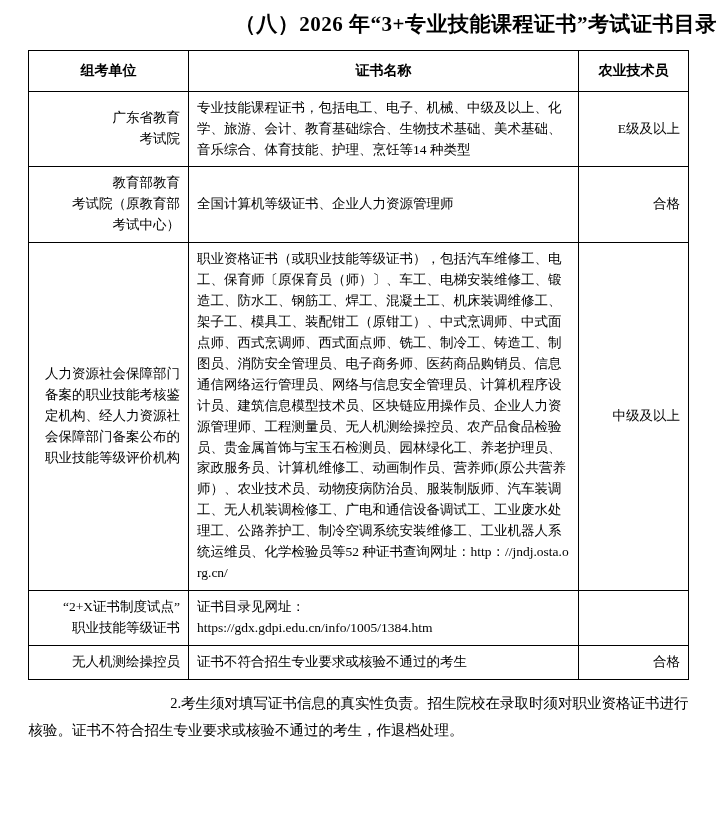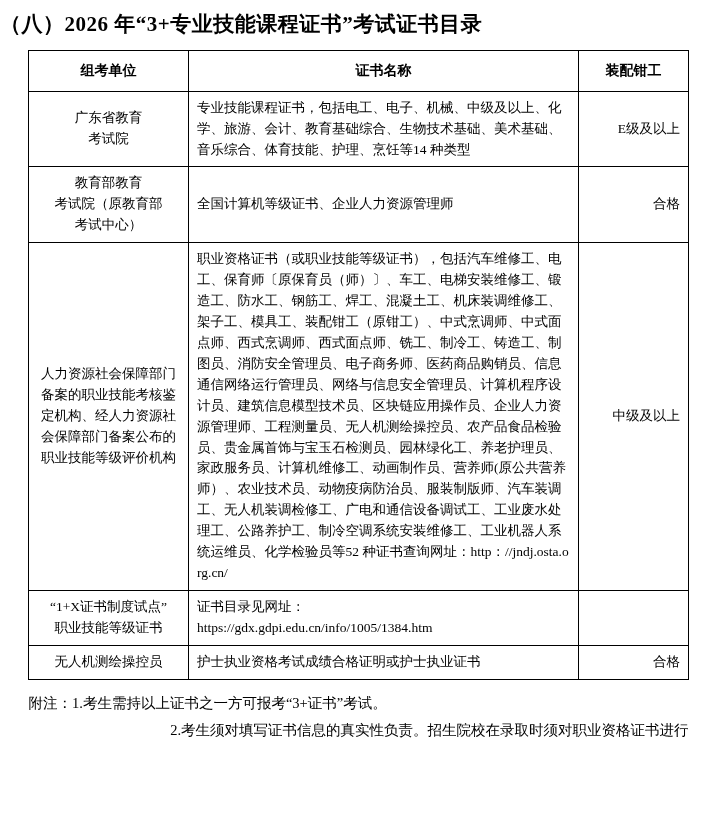--- a/index.html
+++ b/index.html
@@ -15,21 +15,21 @@
     overflow: hidden;
   }
   .page {
     width: 717px;
     height: 826px;
     position: relative;
     box-sizing: border-box;
     padding: 0;
   }
   .doc-title {
-    text-align: left;
+    text-align: right;
     font-size: 21px;
     font-weight: bold;
     letter-spacing: 0.5px;
     margin: 10px 0 12px 0;
     font-family: "Liberation Serif", "DejaVu Serif", serif;
   }
   table.cert-table {
     border-collapse: collapse;
     margin: 0 auto;
     width: 660px;
@@ -48,21 +48,21 @@
     text-align: center;
     font-weight: bold;
     padding: 9px 0;
     font-size: 14px;
   }
   .col-unit { width: 160px; }
   .col-name { width: 390px; }
   .col-level { width: 110px; }
 
   td.unit-cell {
-    text-align: center;
+    text-align: right;
     white-space: pre-line;
   }
   td.name-cell {
     text-align: left;
     white-space: pre-line;
     word-break: break-all;
   }
   td.level-cell {
     text-align: right;
   }
@@ -90,21 +90,21 @@
   <table class="cert-table">
     <colgroup>
       <col class="col-unit">
       <col class="col-name">
       <col class="col-level">
     </colgroup>
     <thead>
       <tr>
         <th>组考单位</th>
         <th>证书名称</th>
-        <th>装配钳工</th>
+        <th>农业技术员</th>
       </tr>
     </thead>
     <tbody>
       <tr>
         <td class="unit-cell">广东省教育
 考试院</td>
         <td class="name-cell">专业技能课程证书，包括电工、电子、机械、中级及以上、化学、旅游、会计、教育基础综合、生物技术基础、美术基础、音乐综合、体育技能、护理、烹饪等14 种类型</td>
         <td class="level-cell">E级及以上</td>
       </tr>
       <tr>
@@ -113,32 +113,32 @@
 考试中心）</td>
         <td class="name-cell">全国计算机等级证书、企业人力资源管理师</td>
         <td class="level-cell">合格</td>
       </tr>
       <tr>
         <td class="unit-cell">人力资源社会保障部门备案的职业技能考核鉴定机构、经人力资源社会保障部门备案公布的职业技能等级评价机构</td>
         <td class="name-cell">职业资格证书（或职业技能等级证书），包括汽车维修工、电工、保育师〔原保育员（师）〕、车工、电梯安装维修工、锻造工、防水工、钢筋工、焊工、混凝土工、机床装调维修工、架子工、模具工、装配钳工（原钳工）、中式烹调师、中式面点师、西式烹调师、西式面点师、铣工、制冷工、铸造工、制图员、消防安全管理员、电子商务师、医药商品购销员、信息通信网络运行管理员、网络与信息安全管理员、计算机程序设计员、建筑信息模型技术员、区块链应用操作员、企业人力资源管理师、工程测量员、无人机测绘操控员、农产品食品检验员、贵金属首饰与宝玉石检测员、园林绿化工、养老护理员、家政服务员、计算机维修工、动画制作员、营养师(原公共营养师）、农业技术员、动物疫病防治员、服装制版师、汽车装调工、无人机装调检修工、广电和通信设备调试工、工业废水处理工、公路养护工、制冷空调系统安装维修工、工业机器人系统运维员、化学检验员等52 种证书查询网址：http：//jndj.osta.org.cn/</td>
         <td class="level-cell">中级及以上</td>
       </tr>
       <tr>
-        <td class="unit-cell">“1+X证书制度试点”
+        <td class="unit-cell">“2+X证书制度试点”
 职业技能等级证书</td>
         <td class="name-cell">证书目录见网址：
 https://gdx.gdpi.edu.cn/info/1005/1384.htm</td>
         <td class="level-cell"></td>
       </tr>
       <tr>
         <td class="unit-cell">无人机测绘操控员</td>
-        <td class="name-cell">护士执业资格考试成绩合格证明或护士执业证书</td>
+        <td class="name-cell">证书不符合招生专业要求或核验不通过的考生</td>
         <td class="level-cell">合格</td>
       </tr>
     </tbody>
   </table>
 
   <div class="notes">
-    <p class="note-1">附注：1.考生需持以上证书之一方可报考“3+证书”考试。</p>
     <p class="note-2">2.考生须对填写证书信息的真实性负责。招生院校在录取时须对职业资格证书进行</p>
+    <p class="note-2-cont">核验。证书不符合招生专业要求或核验不通过的考生，作退档处理。</p>
   </div>
 
 </div>
 
 </body></html>

